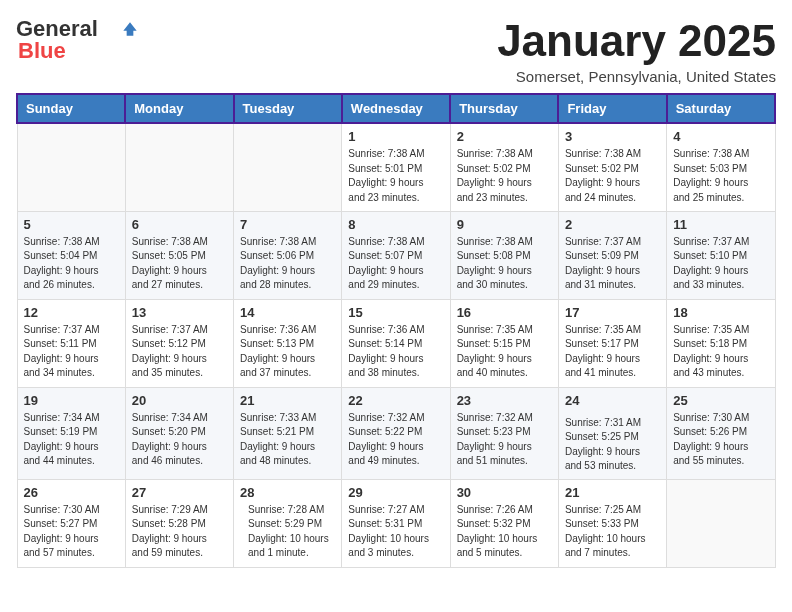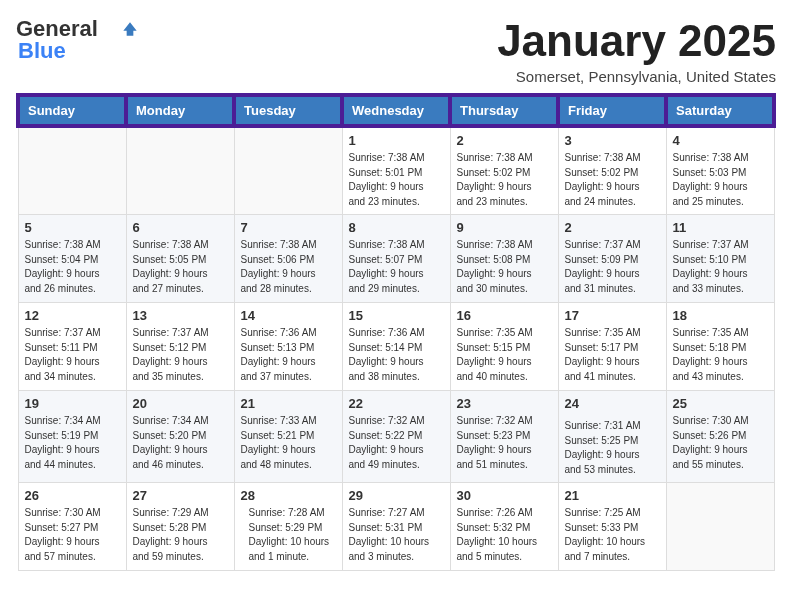--- a/index.html
+++ b/index.html
@@ -53,21 +53,21 @@
       border-collapse: collapse;
       border: 1px solid #ccc;
     }
     .calendar th {
       background-color: #3a7bbf;
       color: #fff;
       text-align: left;
       padding: 6px 8px;
       font-size: 13px;
       font-weight: bold;
-      border: 4px solid #4c1d95;
+      border: 2px solid #4c1d95;
     }
     .calendar td {
       vertical-align: top;
       padding: 5px 6px;
       font-size: 11px;
       color: #333;
       border: 1px solid #ddd;
       width: calc(100% / 7);
       min-height: 80px;
       height: 88px;
@@ -99,21 +99,21 @@
 
 <div class="header">
   <div class="logo">
     <div class="logo-text">
       <span class="logo-general">General</span>
       <svg class="logo-icon" viewBox="0 0 24 24" fill="none">
         <path d="M12 4 L20 14 L16 14 L16 20 L8 20 L8 14 L4 14 Z" fill="#3a7bbf"></path>
       </svg>
     </div>
     <div style="margin-top:-4px;">
-      <span class="logo-blue" style="color:#3b82f6;font-size:22px;font-weight:bold;margin-left:2px;">Blue</span>
+      <span class="logo-blue" style="color:#ef4444;font-size:22px;font-weight:bold;margin-left:2px;">Blue</span>
     </div>
   </div>
   <div class="title-area">
     <div class="month-title">January 2025</div>
     <div class="location">Somerset, Pennsylvania, United States</div>
   </div>
 </div>
 
 <table class="calendar">
   <thead>

